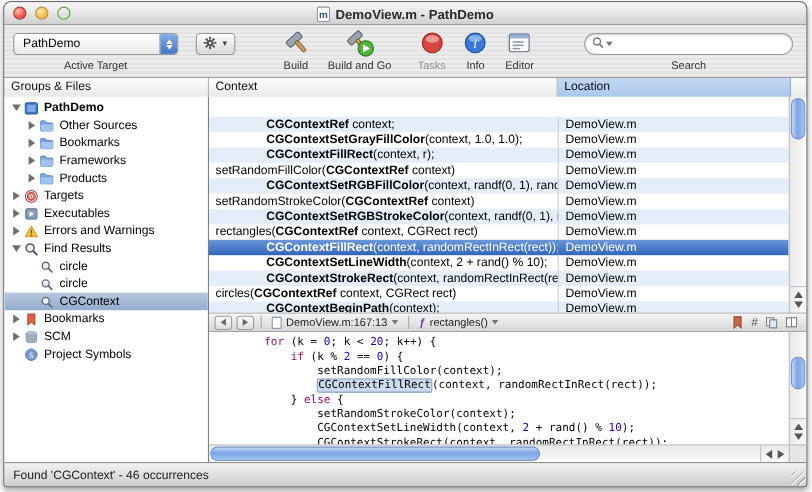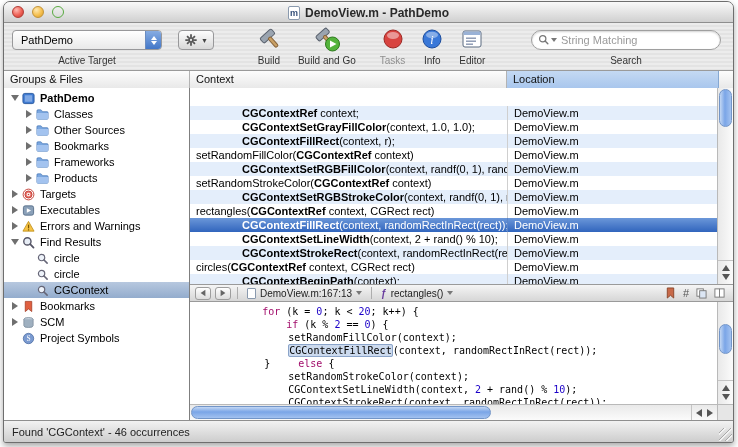--- a/index.html
+++ b/index.html
@@ -99,21 +99,21 @@
   .nav-pop{display:flex;align-items:center;gap:4px;padding:0 3px;white-space:nowrap;}
   .mini-doc{width:9px;height:11px;background:#fff;border:1px solid #8a9aae;border-radius:1px;}
   .fn-ic{font-size:10px;color:#6a3e9e;font-weight:700;}
   .nav-right{margin-left:auto;display:flex;align-items:center;gap:7px;padding-right:3px;color:#555;font-size:11px;}
   .nav-right svg{width:11px;height:12px;display:block;}
   
   .editor{flex:1;position:relative;background:#fff;min-height:0;}
   .code{position:absolute;left:0;top:0;right:16px;bottom:16px;overflow:hidden;margin:0;padding:3px 0 0 8px;
     font-family:"DejaVu Sans Mono",monospace;font-size:10px;line-height:13px;color:#000;}
   .codeline{white-space:pre;}
-  .seg-k{color:#a10c6a;margin-left:22px;}
+  .seg-k{color:#a10c6a;}
   .seg-n{color:#1b00c8;}
   .seg-m{background:#ccdaee;border:1px solid #8ba4c9;border-radius:2px;}
   .hscroll{position:absolute;left:0;right:16px;bottom:0;height:16px;background:linear-gradient(#e9e9e9,#fbfbfb);
     border-top:1px solid #b9b9b9;}
   .thumb-h{position:absolute;top:1px;bottom:1px;left:1px;width:300px;border-radius:7px;border:1px solid #7295c8;
     background:linear-gradient(#c3d7f3,#7aa5e7 45%,#a3c2f0);}
   .h-arrows{position:absolute;right:0;top:0;bottom:0;width:26px;border-left:1px solid #c4c4c4;
     display:flex;align-items:center;justify-content:space-evenly;}
   .ed-corner{position:absolute;right:0;bottom:0;width:16px;height:16px;background:#e6e6e6;
     border-top:1px solid #b9b9b9;border-left:1px solid #b9b9b9;}
@@ -248,21 +248,20 @@
     </div>
 
     <div class="tb-group search-group">
       <div class="tb-ctl">
         <div class="searchfield">
           <span><svg width="11" height="11" viewBox="0 0 14 14">
                 <circle cx="6" cy="6" r="4" fill="none" stroke="#777" stroke-width="1.6"></circle>
                 <line x1="9" y1="9" x2="12.5" y2="12.5" stroke="#777" stroke-width="1.8" stroke-linecap="round"></line>
               </svg></span>
           <i class="s-caret"></i>
-          <input placeholder="String Matching" style="">
         </div>
       </div>
       <div class="tb-label">Search</div>
     </div>
   </div>
 
   <div class="headers">
     <div class="h-cell h-groups">Groups &amp; Files</div>
     <div class="h-cell h-context">Context</div>
     <div class="h-cell h-location">Location</div>
@@ -275,32 +274,20 @@
           <span class="disc open">
             <i></i>
           </span>
           <span class="tic">
             <svg viewBox="0 0 14 14">
               <rect x="1" y="1.5" width="12" height="11" rx="2" fill="#3f7ad1" stroke="#2a5aa0"></rect>
               <rect x="3" y="3.5" width="8" height="7" fill="#7fa8e4"></rect>
             </svg>
           </span>
           <span>PathDemo</span>
-        </div>
-        <div class="ti lvl1">
-          <span class="disc closed">
-            <i></i>
-          </span>
-          <span class="tic">
-            <svg viewBox="0 0 14 14">
-              <path d="M1 4 L1 11 Q1 12 2 12 L12 12 Q13 12 13 11 L13 5 Q13 4 12 4 L7 4 L6 2.6 Q5.7 2 5 2 L2 2 Q1 2 1 3 Z" fill="#7aa7e0" stroke="#4a7ab8" stroke-width="0.8"></path>
-              <path d="M1 5.5 L13 5.5 L13 11 Q13 12 12 12 L2 12 Q1 12 1 11 Z" fill="#a3c3ef"></path>
-            </svg>
-          </span>
-          <span>Classes</span>
         </div>
         <div class="ti lvl1">
           <span class="disc closed">
             <i></i>
           </span>
           <span class="tic">
             <svg viewBox="0 0 14 14">
               <path d="M1 4 L1 11 Q1 12 2 12 L12 12 Q13 12 13 11 L13 5 Q13 4 12 4 L7 4 L6 2.6 Q5.7 2 5 2 L2 2 Q1 2 1 3 Z" fill="#7aa7e0" stroke="#4a7ab8" stroke-width="0.8"></path>
               <path d="M1 5.5 L13 5.5 L13 11 Q13 12 12 12 L2 12 Q1 12 1 11 Z" fill="#a3c3ef"></path>
             </svg>

